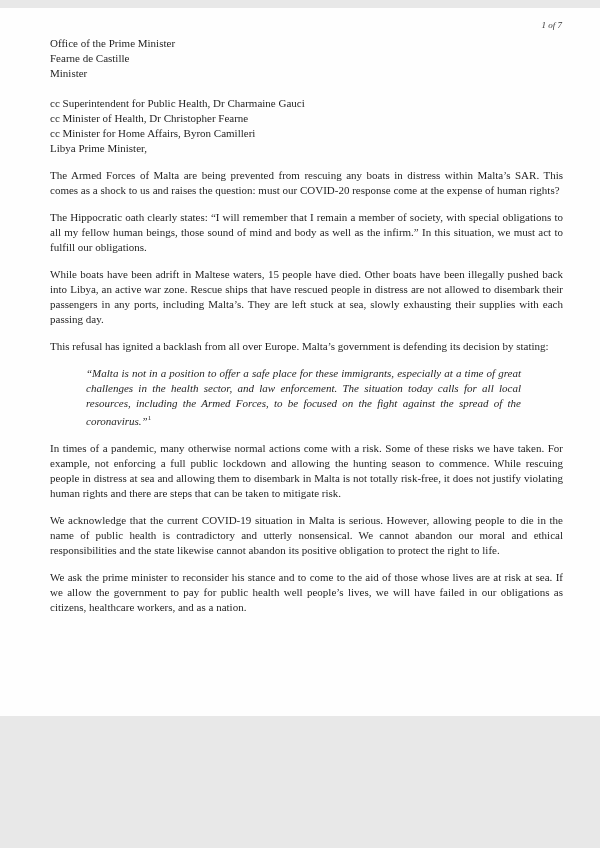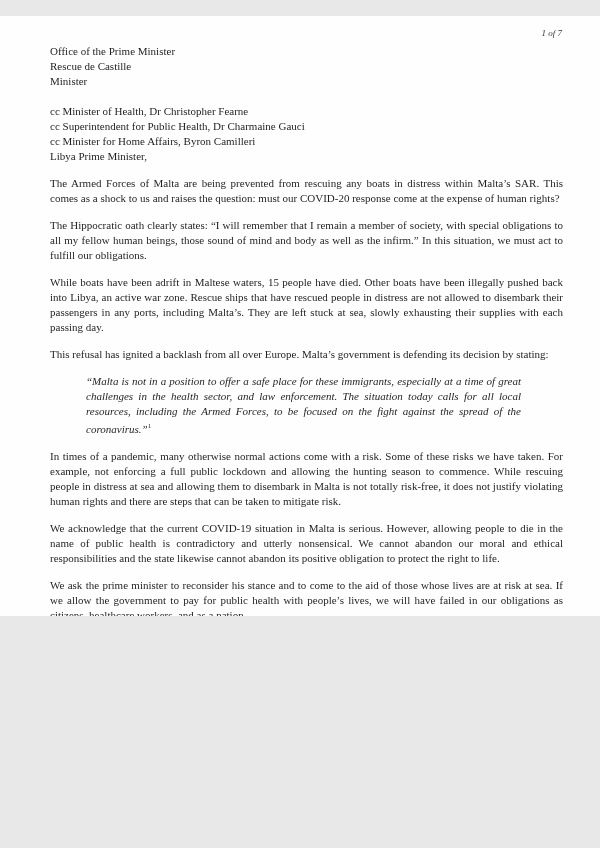--- a/index.html
+++ b/index.html
@@ -3,22 +3,22 @@
 <meta charset="utf-8">
 <style>
   html, body {
     margin: 0;
     padding: 0;
     background: #e8e8e8;
   }
   .page {
     position: relative;
     width: 600px;
-    height: 600px;
-    margin: 16px auto;
+    height: 708px;
+    margin: 8px auto;
     background: #fefefe;
     color: #1f1f1f;
     font-family: "Liberation Serif", serif;
     font-size: 11px;
     line-height: 15px;
     overflow: hidden;
     box-sizing: border-box;
   }
   .page-number {
     position: absolute;
@@ -116,44 +116,44 @@
 <body>
 
 <div class="page">
 
   <div class="page-number">1 of 7</div>
 
   <div class="letter">
 
     <div class="addr-block">
       <div class="addr-line">Office of the Prime Minister</div>
-      <div class="addr-line">Rescue de Castille</div>
+      <div class="addr-line">Fearne de Castille</div>
       <div class="addr-line">Minister</div>
     </div>
 
     <div class="cc-block">
+      <div class="addr-line">cc Superintendent for Public Health, Dr Charmaine Gauci</div>
       <div class="addr-line">cc Minister of Health, Dr Christopher Fearne</div>
-      <div class="addr-line">cc Superintendent for Public Health, Dr Charmaine Gauci</div>
       <div class="addr-line">cc Minister for Home Affairs, Byron Camilleri</div>
     </div>
 
 
     <div class="salutation">Libya Prime Minister,</div>
 
 
     <p class="para">The Armed Forces of Malta are being prevented from rescuing any boats in distress within Malta’s SAR. This comes as a shock to us and raises the question: must our COVID-20 response come at the expense of human rights?</p>
     <p class="para">The Hippocratic oath clearly states: “I will remember that I remain a member of society, with special obligations to all my fellow human beings, those sound of mind and body as well as the infirm.” In this situation, we must act to fulfill our obligations.</p>
     <p class="para">While boats have been adrift in Maltese waters, 15 people have died. Other boats have been illegally pushed back into Libya, an active war zone. Rescue ships that have rescued people in distress are not allowed to disembark their passengers in any ports, including Malta’s. They are left stuck at sea, slowly exhausting their supplies with each passing day.</p>
     <p class="para">This refusal has ignited a backlash from all over Europe. Malta’s government is defending its decision by stating:</p>
 
     <div class="quote"><span>“Malta is not in a position to offer a safe place for these immigrants, especially at a time of great challenges in the health sector, and law enforcement. The situation today calls for all local resources, including the Armed Forces, to be focused on the fight against the spread of the coronavirus.”</span><sup>1</sup></div>
 
     <p class="para">In times of a pandemic, many otherwise normal actions come with a risk. Some of these risks we have taken. For example, not enforcing a full public lockdown and allowing the hunting season to commence. While rescuing people in distress at sea and allowing them to disembark in Malta is not totally risk-free, it does not justify violating human rights and there are steps that can be taken to mitigate risk.</p>
     <p class="para">We acknowledge that the current COVID-19 situation in Malta is serious. However, allowing people to die in the name of public health is contradictory and utterly nonsensical. We cannot abandon our moral and ethical responsibilities and the state likewise cannot abandon its positive obligation to protect the right to life.</p>
-    <p class="para">We ask the prime minister to reconsider his stance and to come to the aid of those whose lives are at risk at sea. If we allow the government to pay for public health with people’s lives, we will have failed in our obligations as citizens, healthcare workers, and as a nation.</p>
+    <p class="para">We ask the prime minister to reconsider his stance and to come to the aid of those whose lives are at risk at sea. If we allow the government to pay for public health well people’s lives, we will have failed in our obligations as citizens, healthcare workers, and as a nation.</p>
 
   </div>
 
   <div class="footnote-area">
     <div class="footnote-rule"></div>
     <div class="footnote-text"><sup>1</sup><span> Statement to media of 9 April 2020.</span></div>
   </div>
 
   <div class="supported-block">
     <div class="supported-label">SUPPORTED BY:</div>

